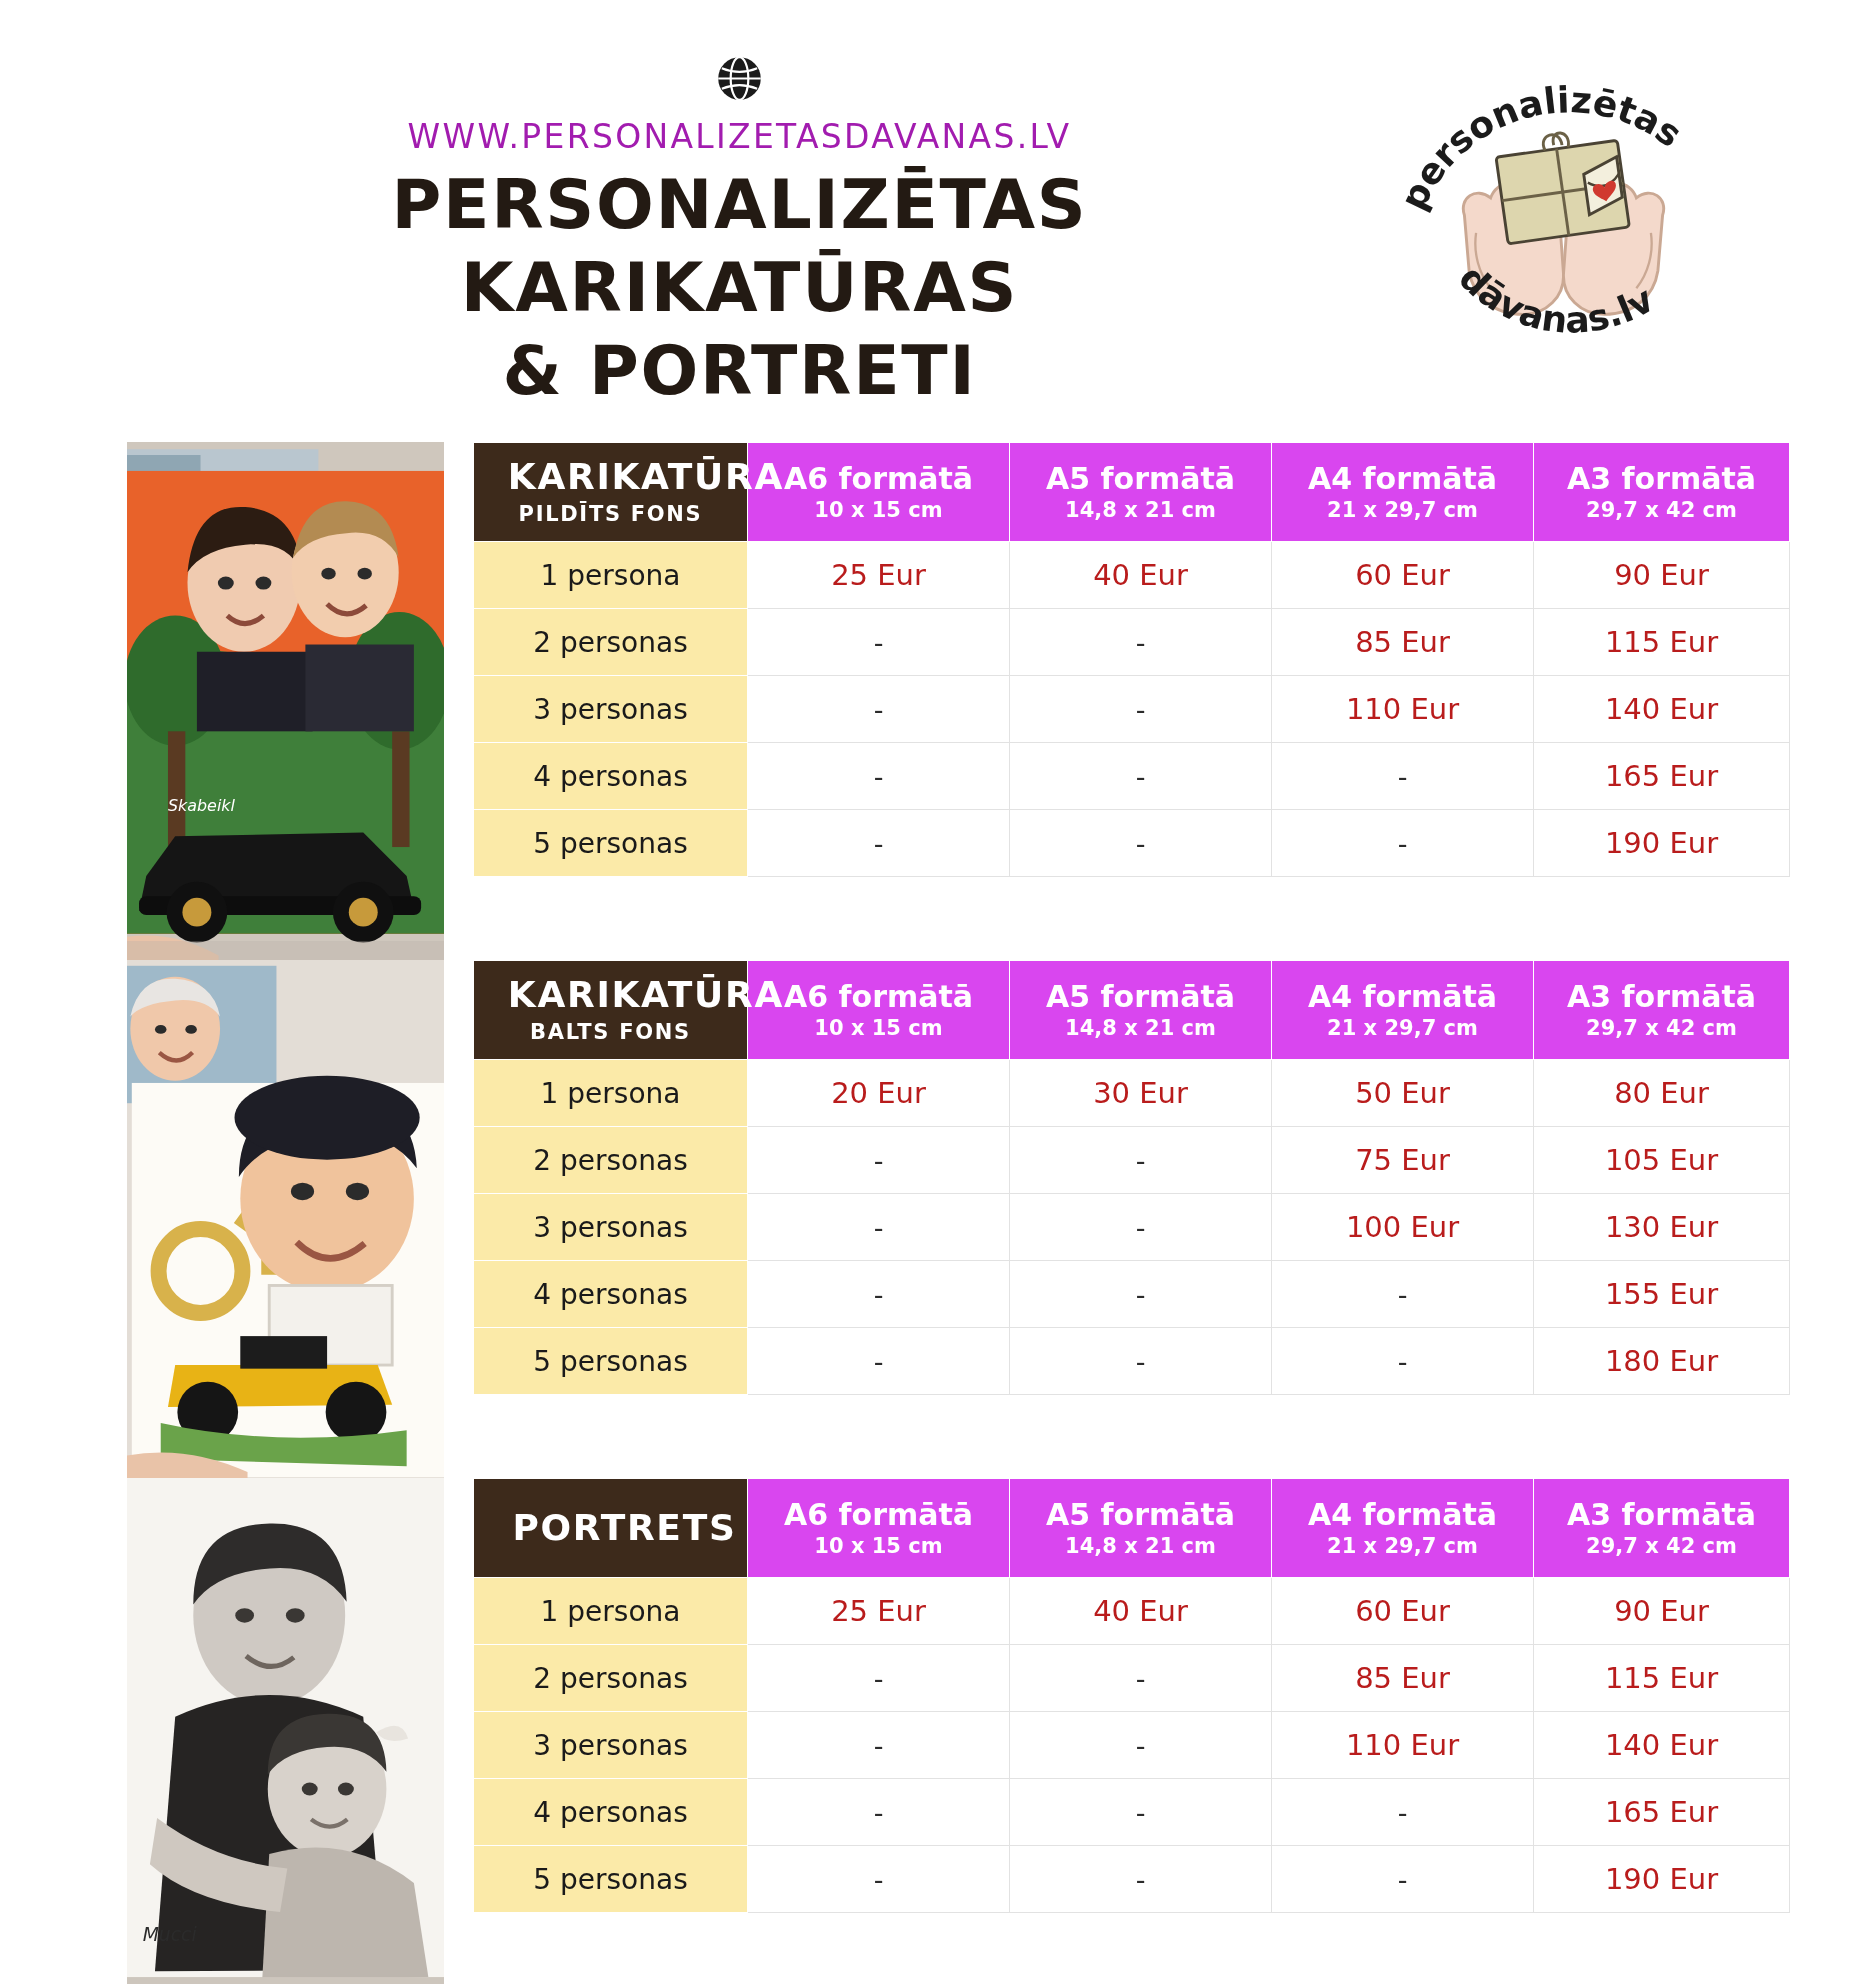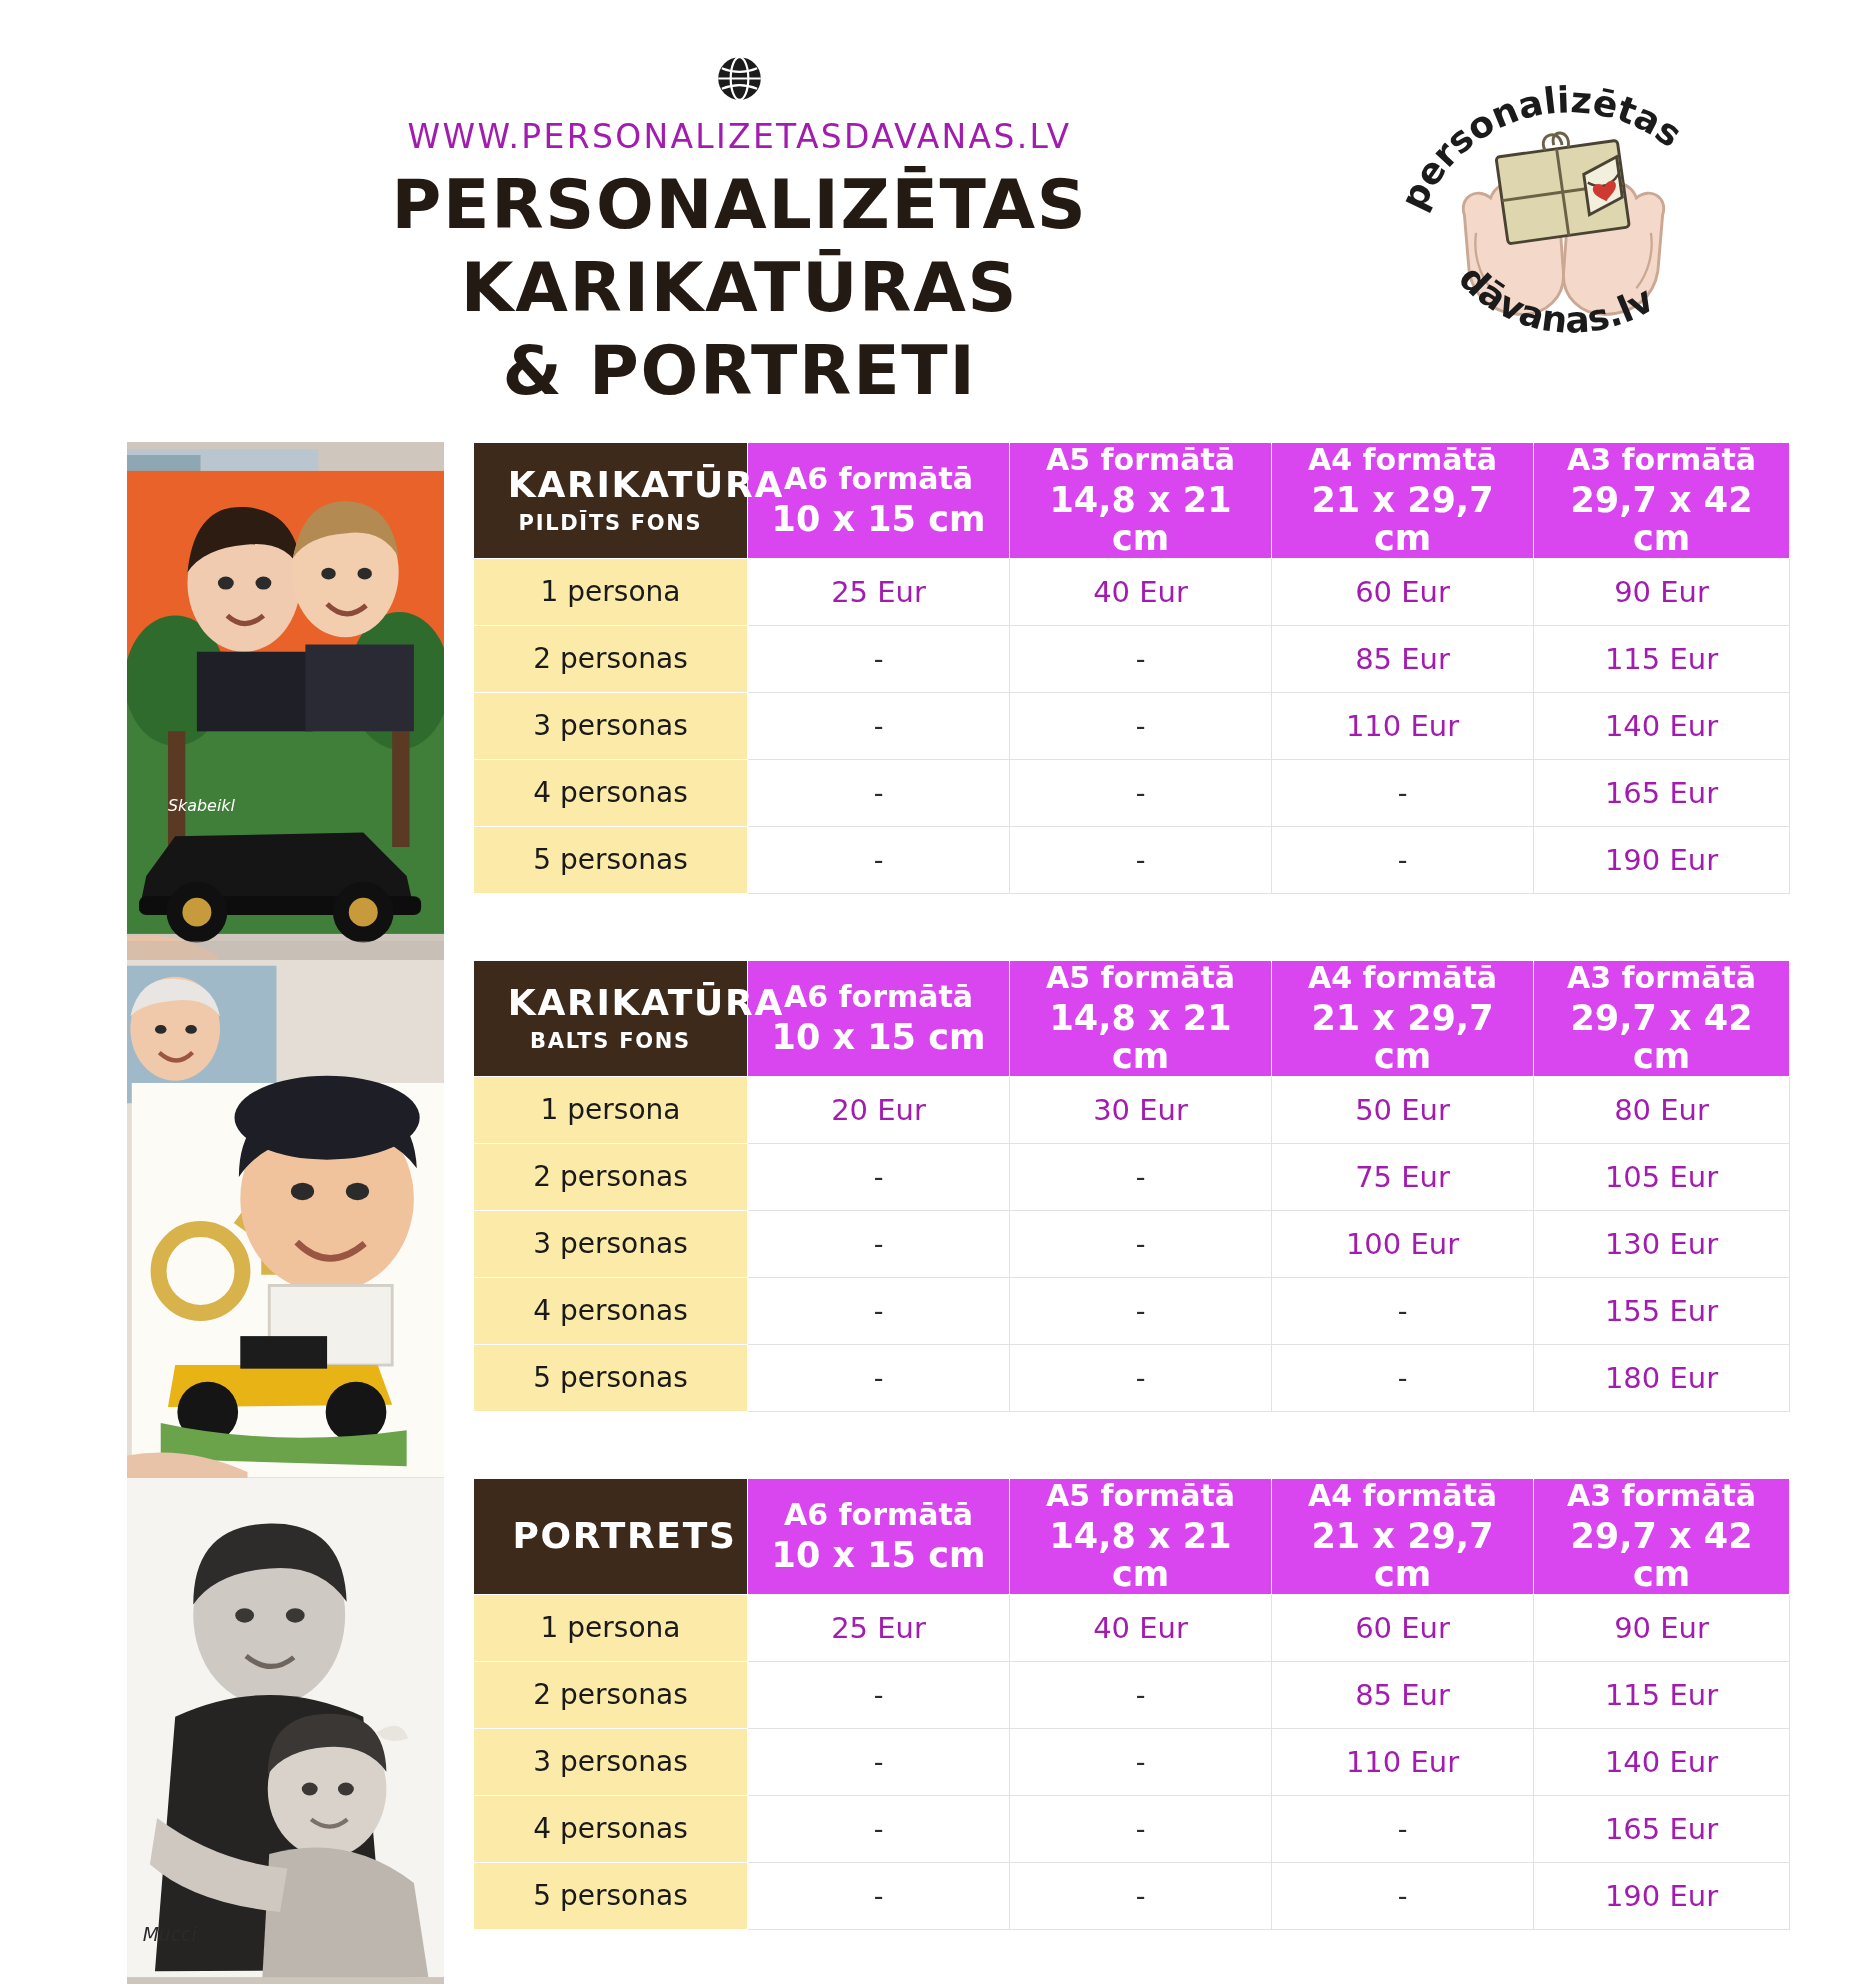--- a/index.html
+++ b/index.html
@@ -136,41 +136,41 @@
     border: 1.7px solid #ffffff;
   }
   .hdr-fmt .f1 {
     display: block;
     font-size: 30px;
     line-height: 1.1;
   }
   .hdr-fmt .f2 {
     display: block;
     margin-top: 4.7px;
-    font-size: 35px;
+    font-size: 21px;
     line-height: 1.1;
   }
 
   td.rowlabel {
     background: #fbeaa8;
     text-align: center;
     vertical-align: middle;
     font-size: 28px;
     height: 64px;
     border: 1.7px solid #ffffff;
     color: #1a1a1a;
   }
   td.cell {
     background: #ffffff;
     text-align: center;
     vertical-align: middle;
     font-size: 29px;
     height: 64px;
     border: 1.7px solid #e2e2e2;
-    color: #a21caf;
+    color: #b91c1c;
   }
   td.cell.dash { font-size: 27px; color: #2b2b2b; }
 </style>
 </head>
 <body>
 
 <div class="header">
 
   <div class="header-left">
     <svg class="globe-icon" viewBox="0 0 64 64">

